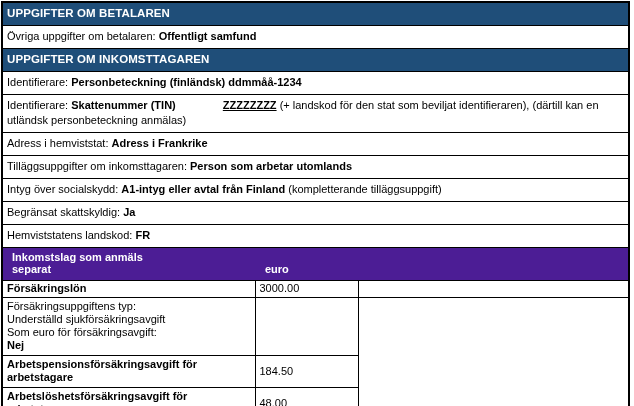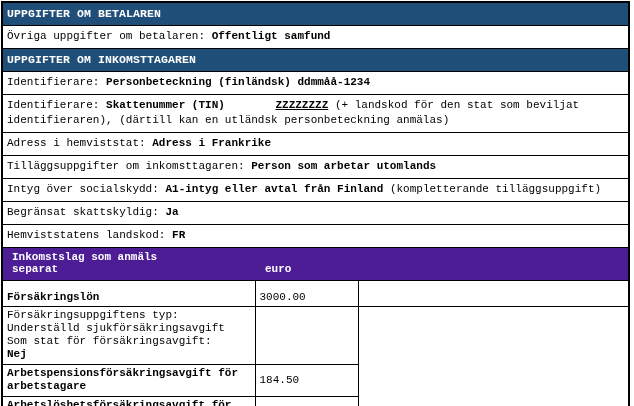--- a/index.html
+++ b/index.html
@@ -7,21 +7,20 @@
     background: #ffffff;
     font-family: "Liberation Sans", "DejaVu Sans", sans-serif;
     font-size: 11px;
     color: #000000;
   }
   .page {
     width: 523px;
     height: 406px;
     background: #ffffff;
     padding: 1px 4px 1px 1px;
-    font-family: Liberation Mono, monospace;
   }
   table.doc {
     width: 629px;
     border-collapse: collapse;
     table-layout: fixed;
     border: 2px solid #000000;
   }
   table.doc td {
     border: 1px solid #000000;
     padding: 3px 4px 4px 4px;
@@ -53,21 +52,21 @@
   }
   .inc-header-grid .c1 { padding: 1px 4px 1px 5px; line-height: 11.5px; }
   .inc-header-grid .c2 { padding: 1px 4px 1px 5px; line-height: 11.5px; }
   tr.inc-row td {
     line-height: 13px;
     padding: 2px 4px 3px 4px;
   }
   td.label-cell { vertical-align: top; font-weight: bold; }
   td.label-cell.regular { font-weight: normal; margin-left: 6px; }
   td.amount-cell { vertical-align: middle; padding-left: 5px; }
-  tr.row-slim td { padding-top: 10px; padding-bottom: 2px; }
+  tr.row-slim td { padding-top: 1px; padding-bottom: 2px; }
   td.empty-cell { padding: 0; }
 </style>
 </head>
 <body>
 
 <div class="page">
   <table class="doc">
     <colgroup>
       <col style="width:253px">
       <col style="width:103px">
@@ -149,21 +148,21 @@
 
     <tr class="inc-row row-slim">
       <td class="label-cell">Försäkringslön</td>
       <td class="amount-cell">3000.00</td>
       <td class="empty-cell"></td>
     </tr>
     <tr class="inc-row">
       <td class="label-cell regular">
         <div>Försäkringsuppgiftens typ:</div>
         <div>Underställd sjukförsäkringsavgift</div>
-        <div>Som stat för försäkringsavgift:</div>
+        <div>Som euro för försäkringsavgift:</div>
         <div class="bold">Nej</div>
       </td>
       <td class="amount-cell"></td>
       <td class="empty-cell" rowspan="3"></td>
     </tr>
     <tr class="inc-row">
       <td class="label-cell">Arbetspensionsförsäkringsavgift för arbetstagare</td>
       <td class="amount-cell">184.50</td>
     </tr>
     <tr class="inc-row">

